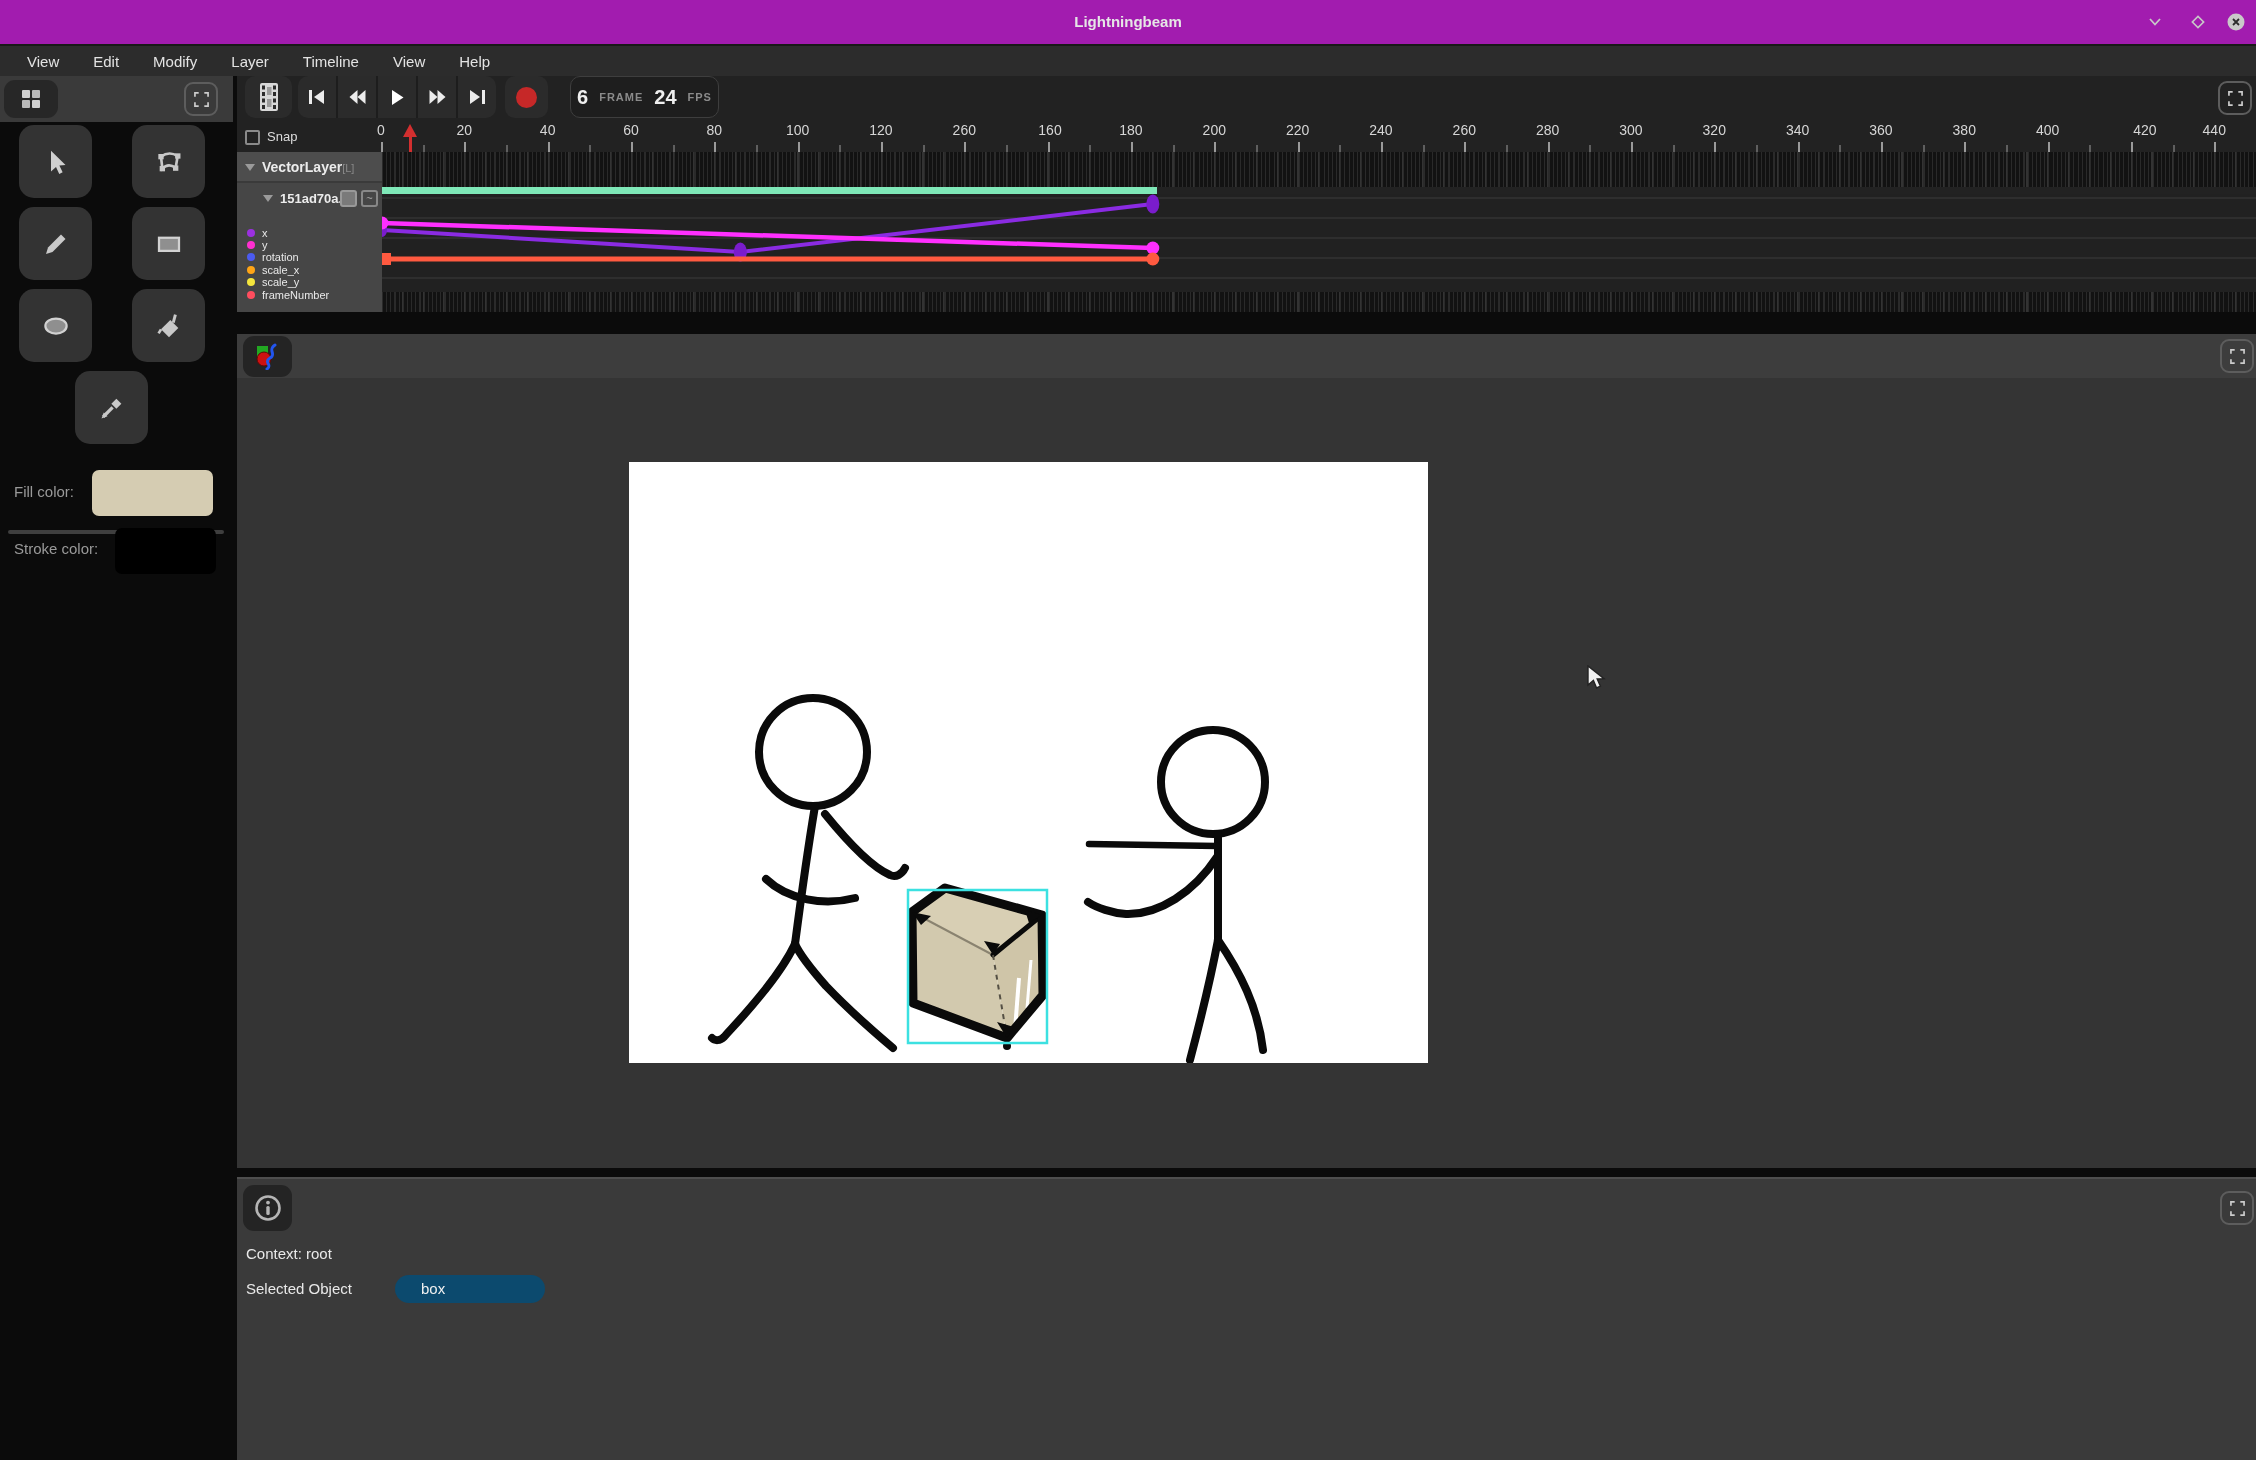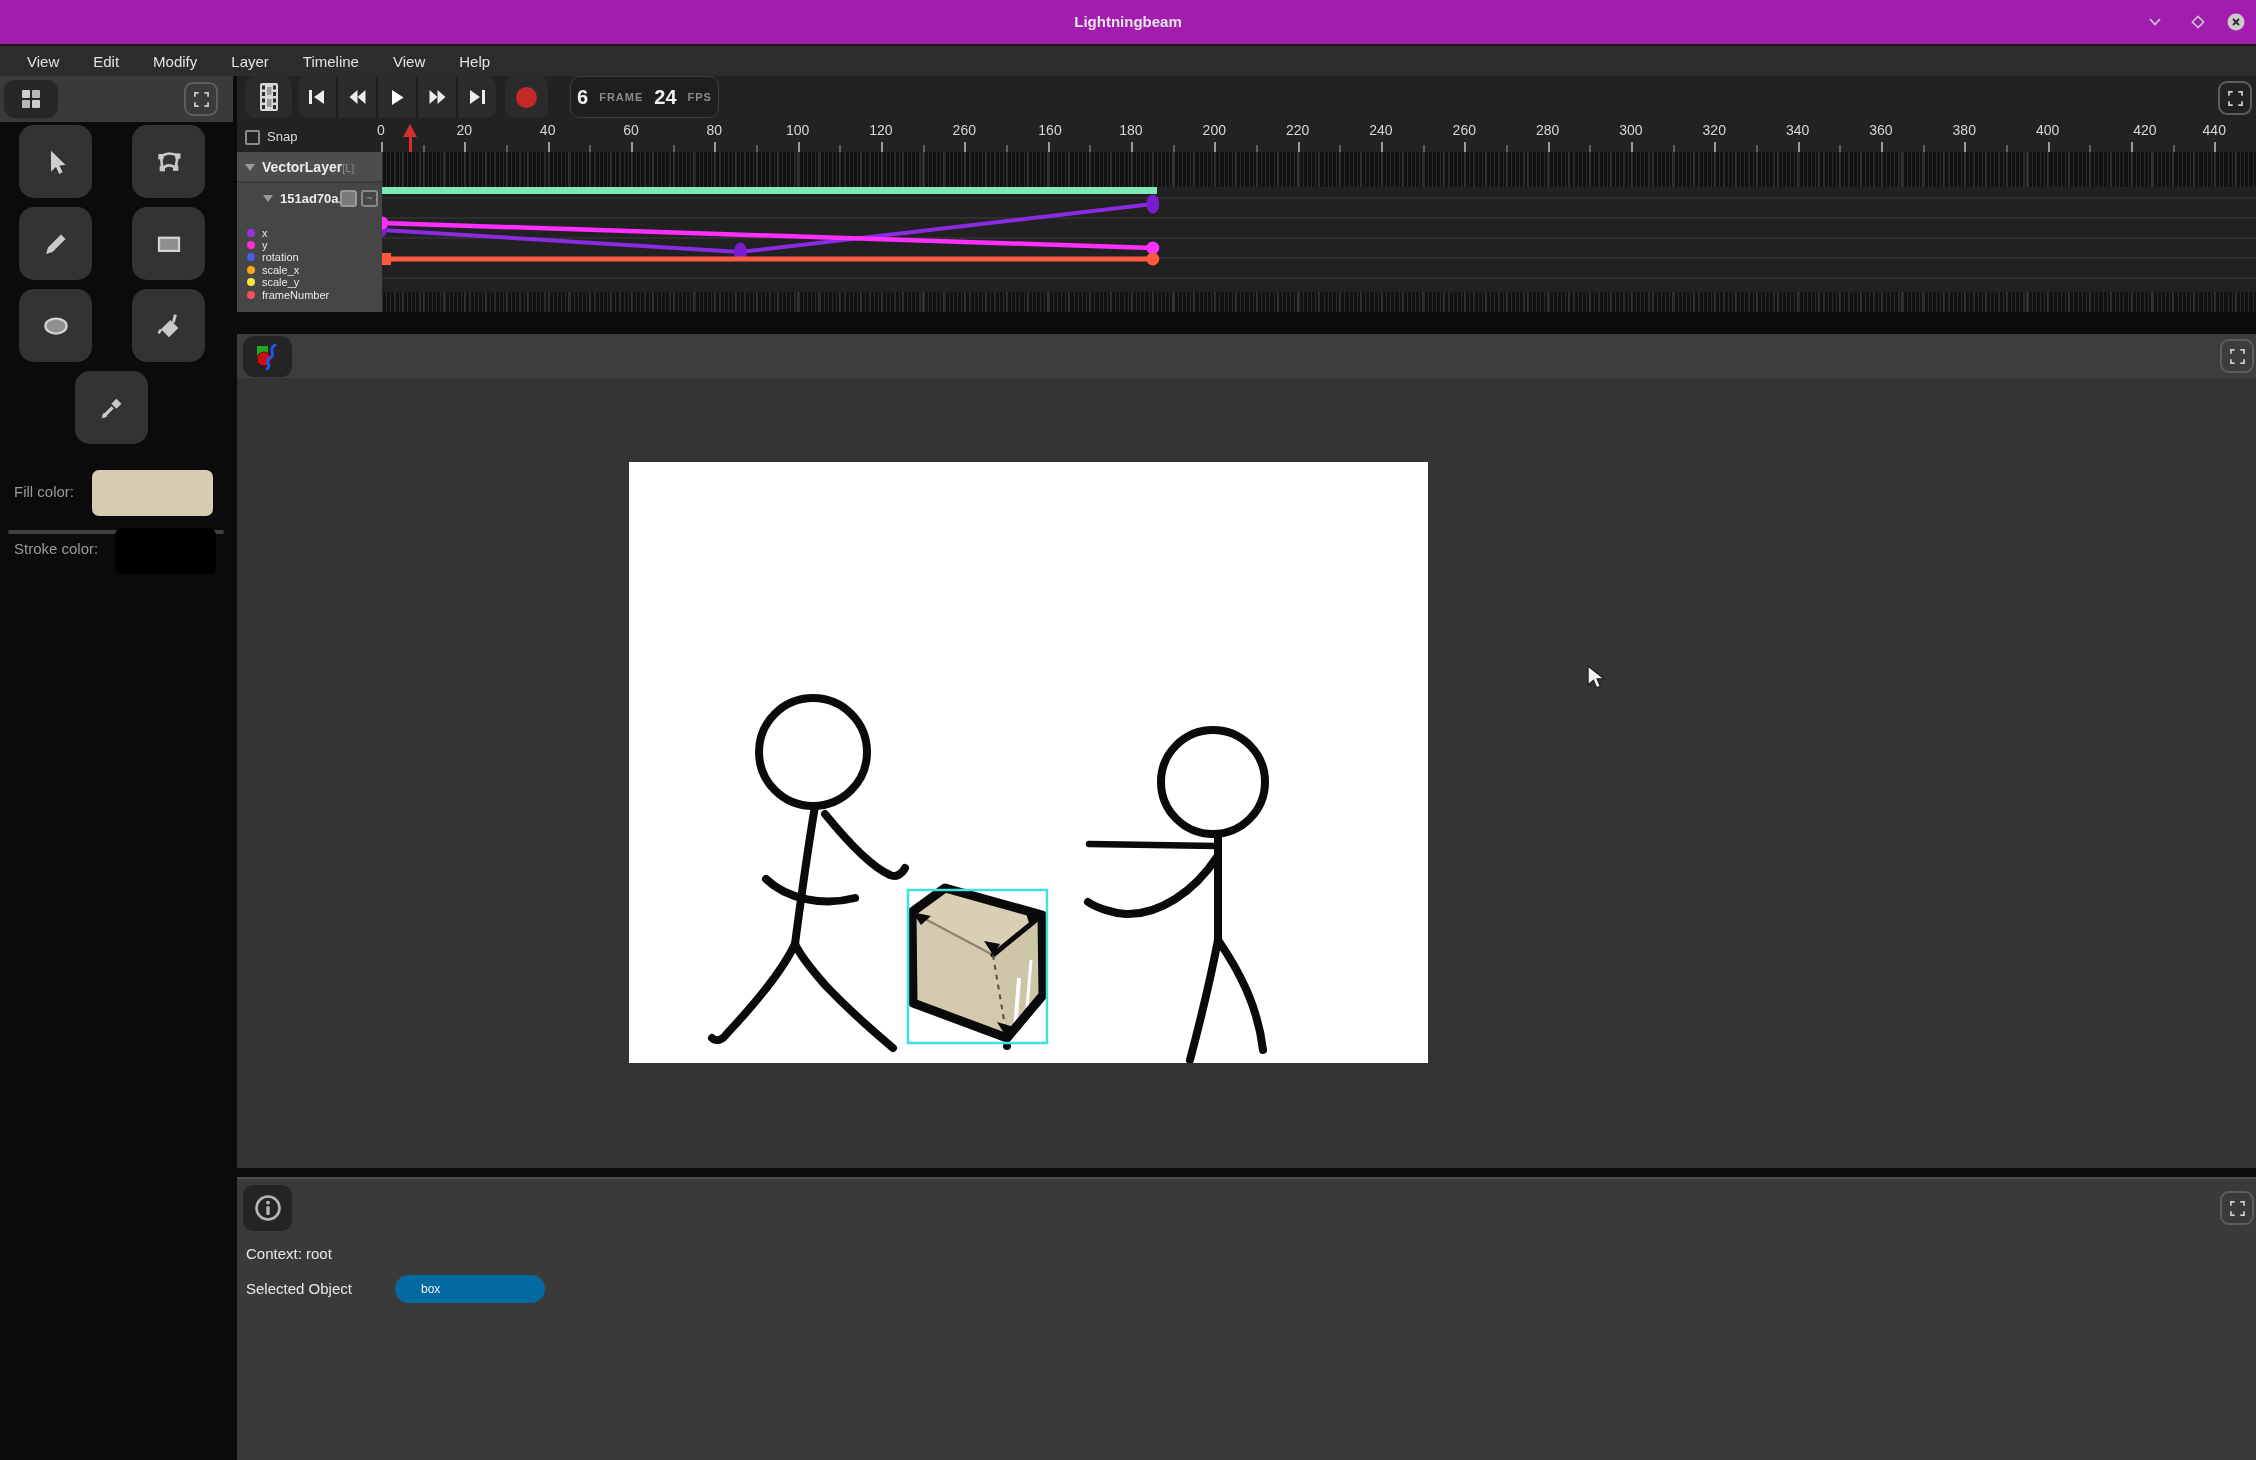--- a/index.html
+++ b/index.html
@@ -57,22 +57,22 @@
   .curve-lane{position:absolute;left:145px;top:118px;width:1874px;height:98px;background:#212121;overflow:hidden;}
   .lane-grid{position:absolute;left:0;width:1874px;height:1.5px;background:#2e2e2e;}
   
   .stage{position:absolute;left:237px;top:334px;width:2019px;height:834px;background:#343434;overflow:hidden;}
   .stage-header{position:absolute;left:0;top:0;width:2019px;height:44px;background:#3d3d3d;}
   .canvas{position:absolute;left:392px;top:128px;width:799px;height:601px;background:#ffffff;}
   
   .inspector{position:absolute;left:237px;top:1177px;width:2019px;height:283px;background:#3a3a3a;border-top:2px solid #4e4e4e;box-sizing:border-box;}
   .ctx-text{position:absolute;left:9px;top:66px;color:#e9e9e9;font-size:15px;}
   .sel-label{position:absolute;left:9px;top:101px;color:#e9e9e9;font-size:15px;}
-  .sel-pill{position:absolute;left:158px;top:96px;width:150px;height:28px;background:#0369a1;border-radius:14px;
-    color:#f0f0f0;font-size:12px;line-height:28px;padding-left:26px;box-sizing:border-box;}
+  .sel-pill{position:absolute;left:158px;top:96px;width:150px;height:28px;background:#0c4a6e;border-radius:14px;
+    color:#f0f0f0;font-size:15px;line-height:28px;padding-left:26px;box-sizing:border-box;}
   .mini-sq-btn{position:absolute;width:17px;height:17px;box-sizing:border-box;border-radius:3px;}
 </style>
 </head>
 <body>
 
 <div class="app">
 
   <div class="titlebar">
     <div class="title">Lightningbeam</div>
     <div class="winctl" style="left:2140px">

